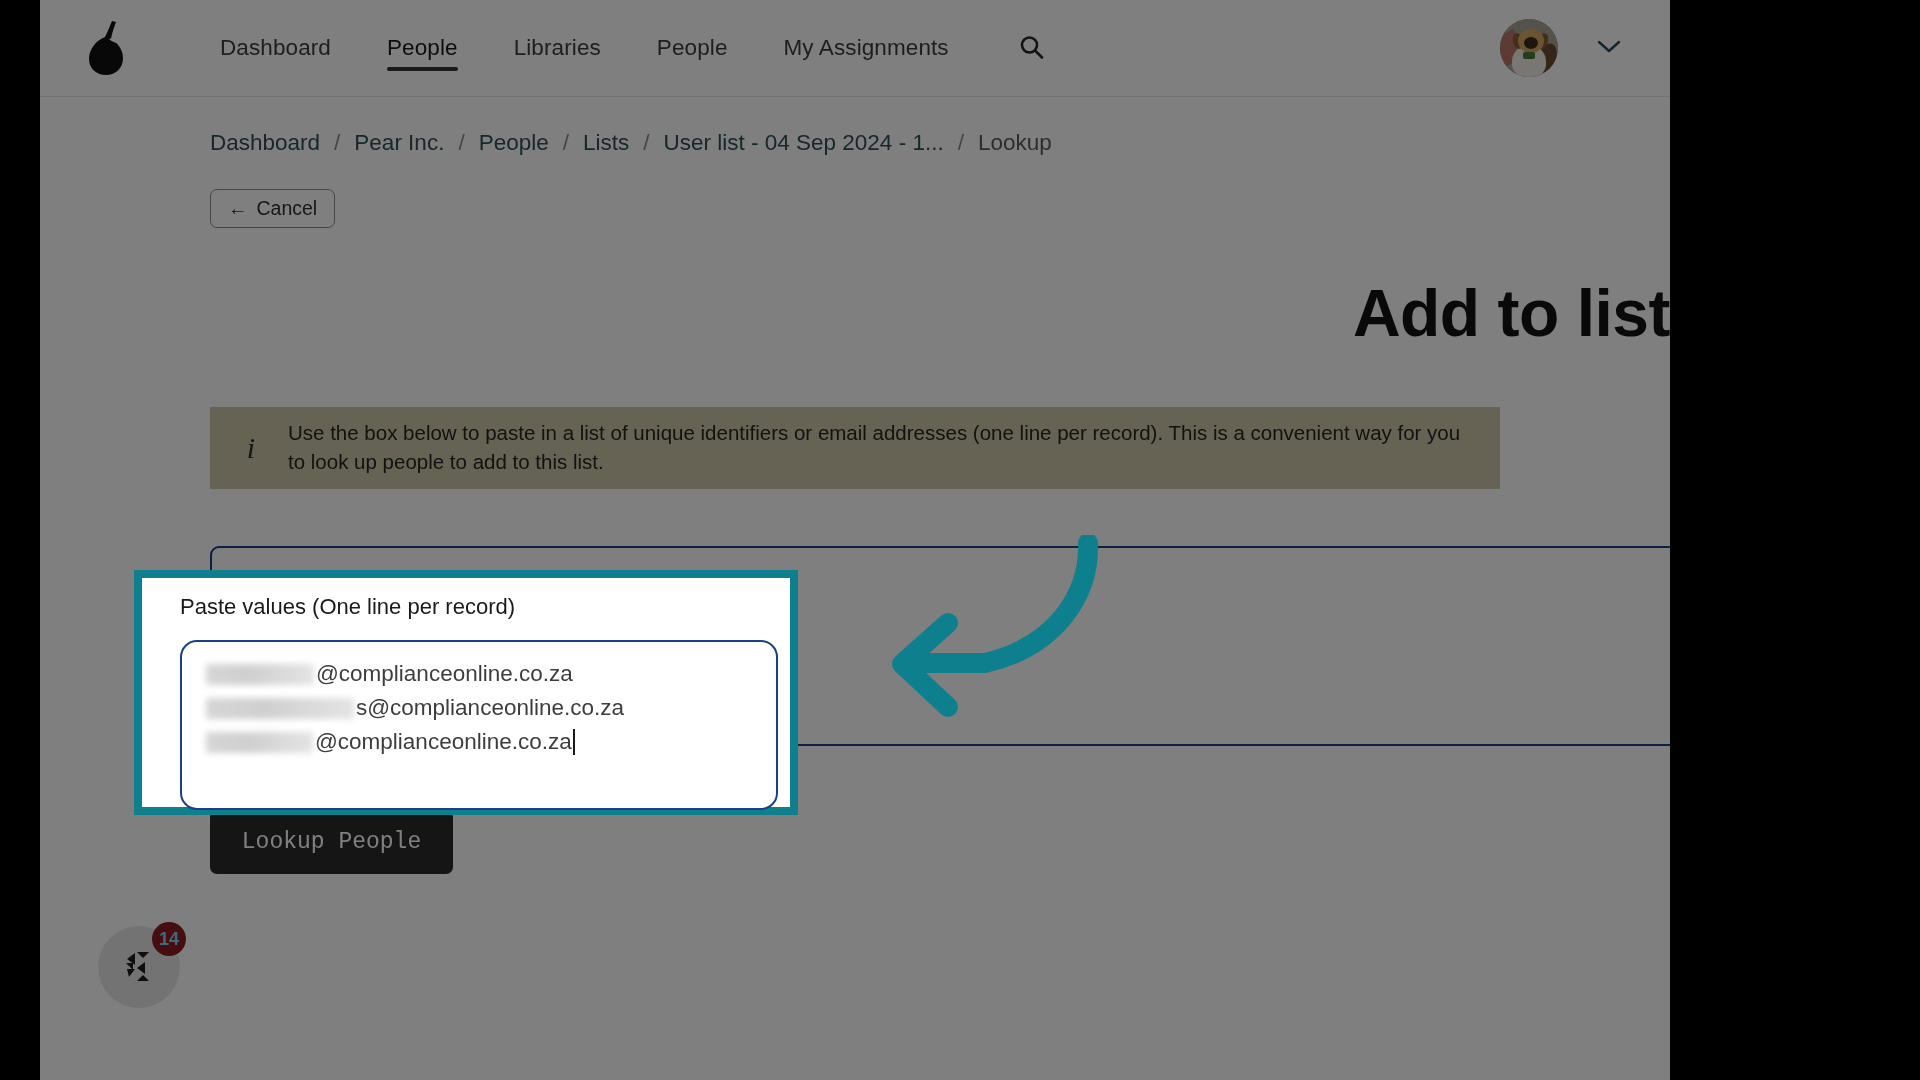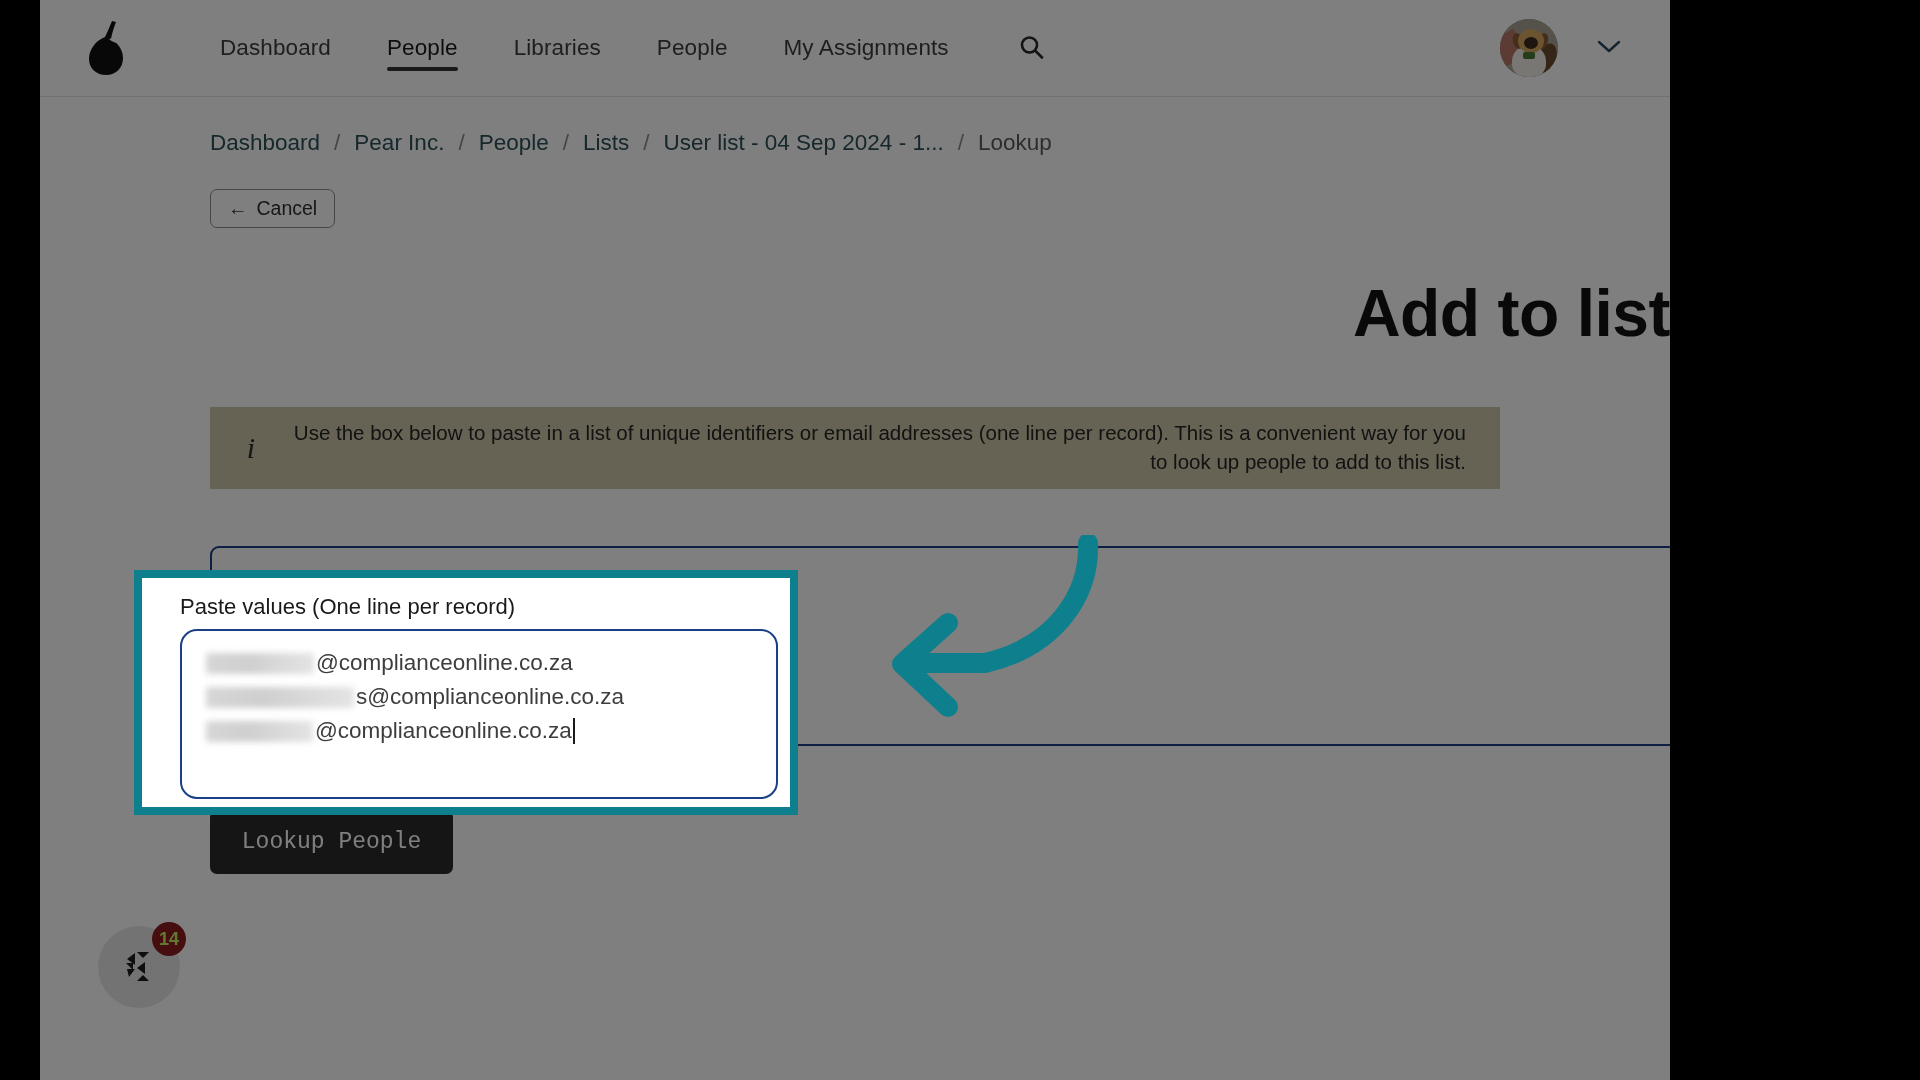--- a/index.html
+++ b/index.html
@@ -149,21 +149,21 @@
     display: flex; align-items: center;
     padding: 0 34px;
     gap: 30px;
   }
   .banner-icon {
     font-size: 30px; font-style: italic;
     font-family: "Liberation Serif", serif;
     color: #2b2b2b; flex: none;
     width: 14px; text-align: center;
   }
-  .banner-text { font-size: 20.5px; color: #242424; line-height: 1.4; text-align: right; }
+  .banner-text { font-size: 20.5px; color: #242424; line-height: 1.4; }
 
   
   .form-area { margin: 57px 170px 0 170px; position: relative; }
   .ta-wrap { position: relative; }
   .textarea {
     width: 1576px; height: 200px;
     border: 2px solid #1b3f87;
     border-radius: 9px;
     background: transparent;
     position: relative;
@@ -200,39 +200,39 @@
   .chat-circle {
     width: 82px; height: 82px; border-radius: 50%;
     background: #e7e7e7;
     display: flex; align-items: center; justify-content: center;
     cursor: pointer;
     position: relative;
   }
   .chat-badge {
     position: absolute; right: -6px; top: -4px;
     min-width: 34px; height: 34px; border-radius: 17px;
-    background: #8c1d1d; color: #bef264;
+    background: #8c1d1d; color: #7dd3fc;
     font-size: 18px; font-weight: bold;
     display: flex; align-items: center; justify-content: center;
     padding: 0 6px;
   }
 
   
   .spotlight {
     position: absolute;
     left: 94px; top: 570px;
     width: 664px; height: 245px;
     border: 8px solid #0e7f8c;
     background: #ffffff;
     z-index: 60;
     padding: 16px 14px 10px 38px;
   }
   .spot-label {
     font-size: 22px; color: #1a1a1a;
-    margin-bottom: 9px;
+    margin-bottom: 20px;
   }
   .spot-box {
     width: 598px; height: 170px;
     border: 2px solid #1b3f87;
     border-radius: 17px;
     background: #fff;
     padding: 15px 0 0 24px;
   }
   .email-line {
     display: flex; align-items: center;

